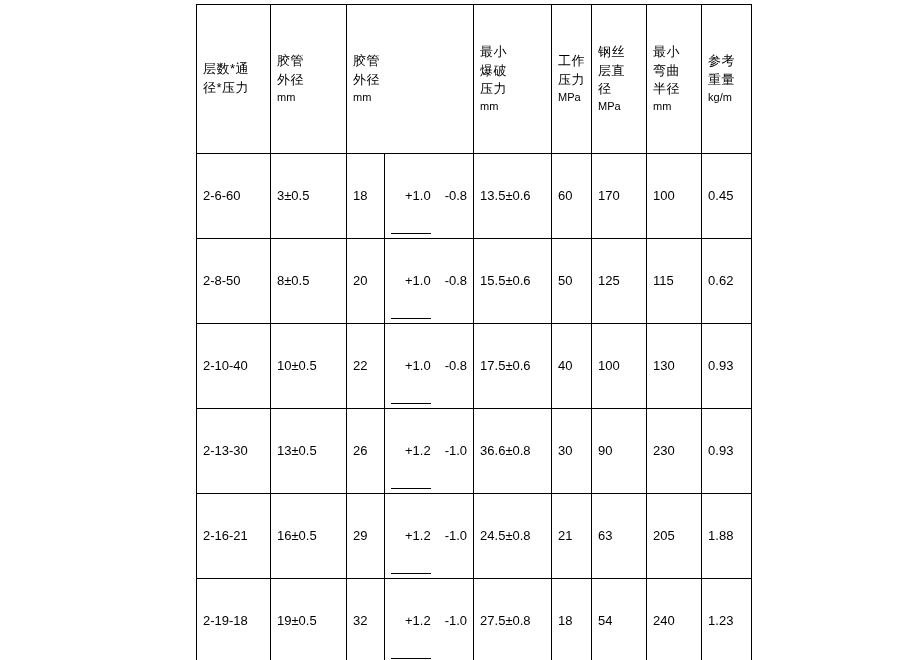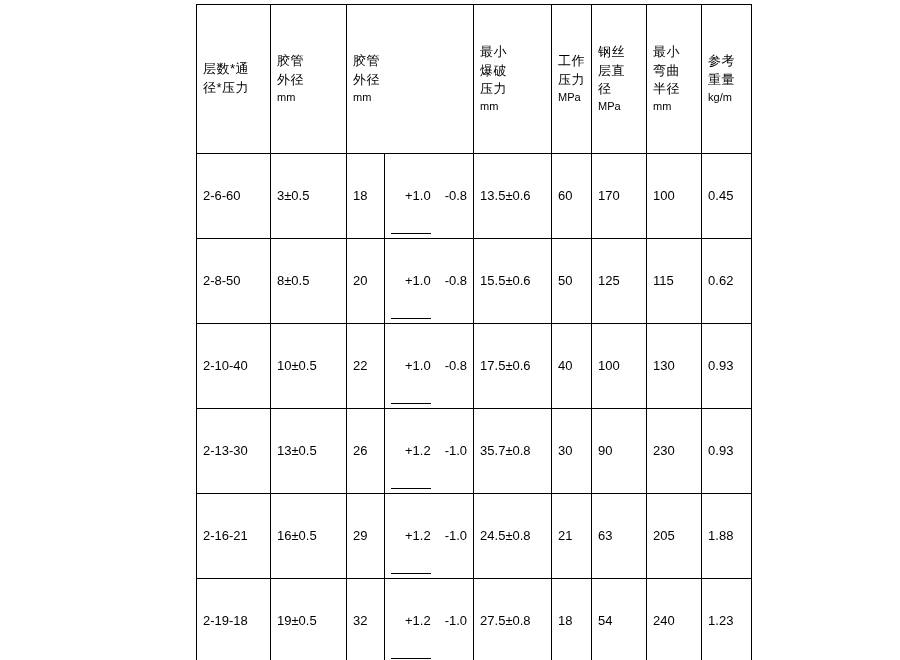--- a/index.html
+++ b/index.html
@@ -201,21 +201,21 @@
       <tr>
         <td>2-13-30</td>
         <td>13±0.5</td>
         <td>26</td>
         <td class="tol">
           <div class="tolbox">
             <div class="t top">+1.2</div>
             <div class="t">-1.0</div>
           </div>
         </td>
-        <td>35.7±0.8</td>
+        <td>36.6±0.8</td>
         <td>30</td>
         <td>90</td>
         <td>230</td>
         <td>0.93</td>
       </tr>
 
       <tr>
         <td>2-16-21</td>
         <td>16±0.5</td>
         <td>29</td>

